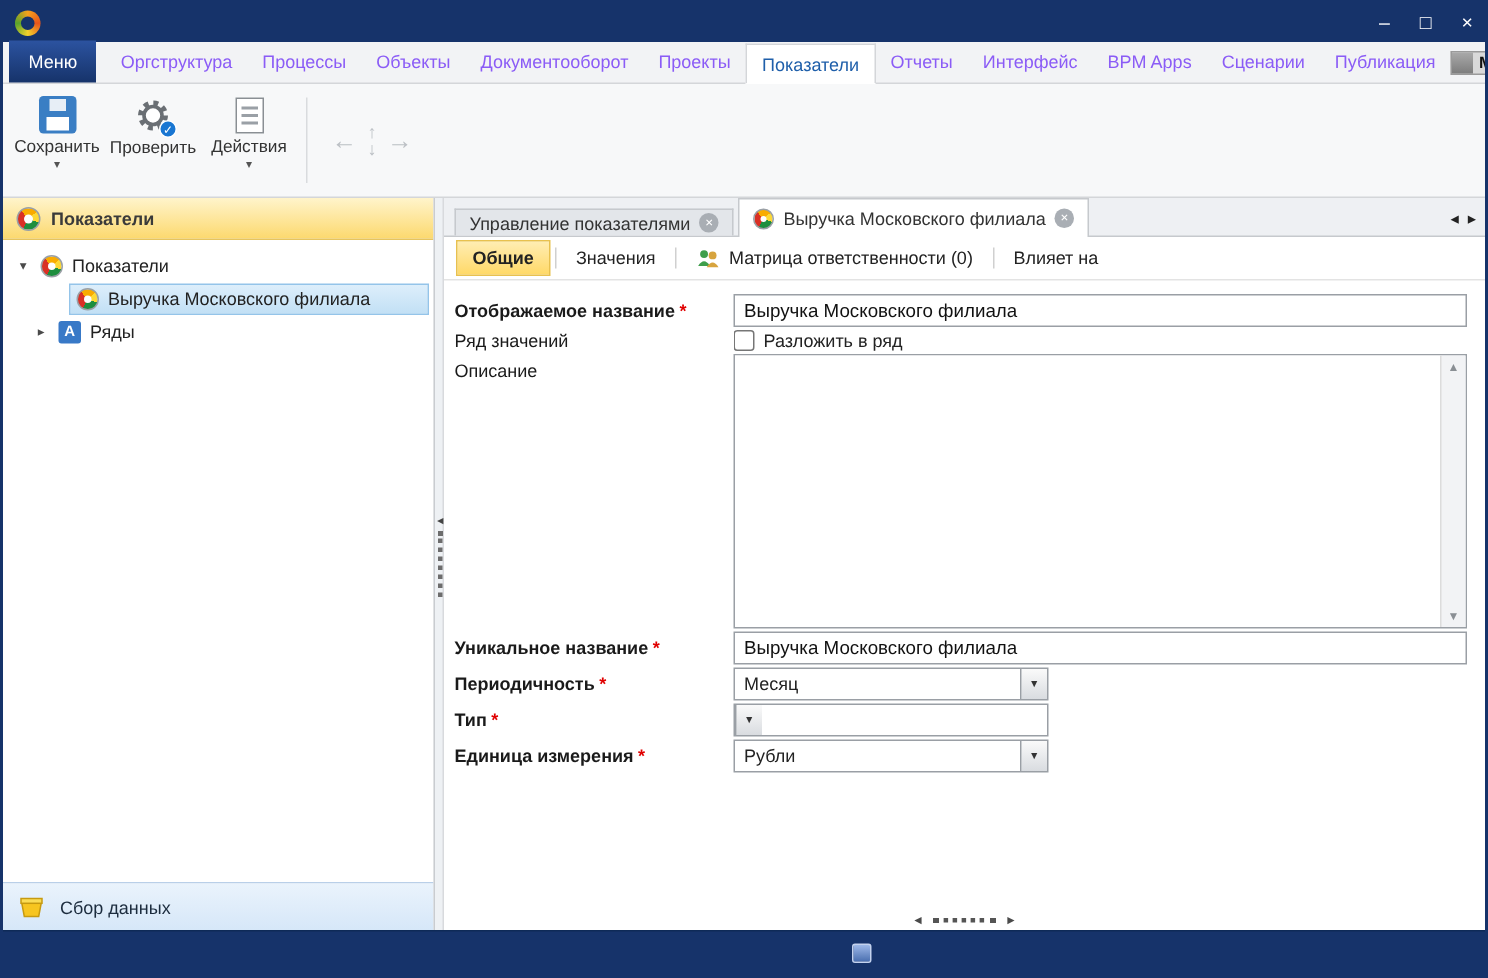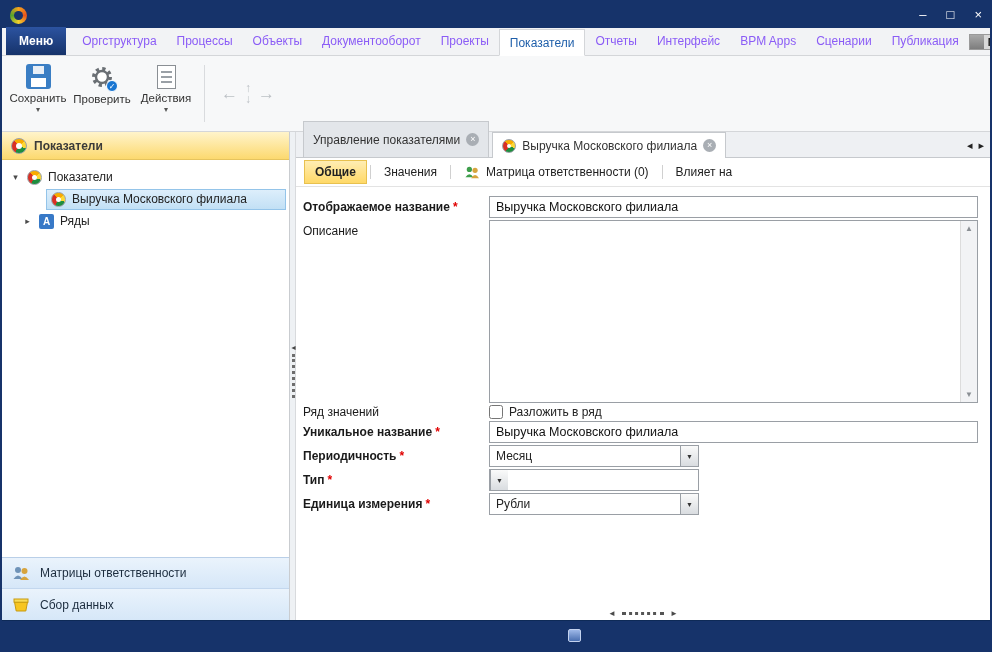--- a/index.html
+++ b/index.html
@@ -9,21 +9,21 @@
 
   
   .titlebar { height:26px; background:#16336a; display:flex; align-items:center; padding:0 8px; flex:0 0 auto; }
   .logo { width:17px; height:17px; border-radius:50%; background:conic-gradient(#f6a21c,#e8541d,#f3d22b,#58a32c,#f6a21c); position:relative; }
   .logo::after { content:""; position:absolute; inset:4px; background:#16336a; border-radius:50%; }
   .win-controls { margin-left:auto; display:flex; gap:20px; color:#fff; font-size:13px; }
   .wc { cursor:default; line-height:26px; }
 
   
   .tabrow { height:28px; background:#f2f3f5; display:flex; align-items:flex-end; border-bottom:1px solid #d4d6d9; flex:0 0 auto; }
-  .menu-btn { background:linear-gradient(#2c53a0,#16336a); color:#fff; font-weight:bold; padding:0 13px; height:28px; line-height:28px; margin-left:4px; margin-right:6px; }
+  .menu-btn { background:linear-gradient(#2c53a0,#16336a); color:#fff; font-weight:normal; padding:0 13px; height:28px; line-height:28px; margin-left:4px; margin-right:6px; }
   .rtab { padding:0 10px; height:27px; line-height:27px; color:#8b5cf6; white-space:nowrap; }
   .rtab.active { background:#fff; border:1px solid #d4d6d9; border-bottom:1px solid #fff; margin-bottom:-1px; color:#1f5faa; }
   .max-toggle { margin-left:auto; display:flex; align-items:center; height:16px; background:#d9d9d9; border:1px solid #9a9a9a; margin-bottom:5px; }
   .max-knob { width:14px; height:14px; background:linear-gradient(#a9a9a9,#7d7d7d); }
   .max-label { font-weight:bold; font-size:11px; padding:0 4px; color:#111; }
 
   
   .ribbon { height:76px; background:#f7f8f9; border-bottom:1px solid #d4d6d9; display:flex; align-items:stretch; padding:3px 4px; flex:0 0 auto; }
   .big-btn { width:64px; display:flex; flex-direction:column; align-items:center; padding-top:5px; gap:3px; }
   .big-btn .lbl { font-size:11.5px; color:#333; white-space:nowrap; }
@@ -62,21 +62,21 @@
 
   
   .vsplit { width:7px; background:#eef1f4; border-left:1px solid #c9ccd0; border-right:1px solid #d8dadd; position:relative; flex:0 0 auto; }
   .vhandle { position:absolute; top:212px; left:0; width:7px; display:flex; flex-direction:column; align-items:center; gap:2px; color:#444; }
   .vhandle .collapse { font-size:7px; line-height:8px; }
   .vdots { height:44px; border-left:3px dotted #6d6d6d; width:3px; }
 
   
   .main { flex:1; display:flex; flex-direction:column; background:#fff; min-width:0; }
   .doc-tabbar { height:26px; background:#eef0f3; display:flex; align-items:flex-end; border-bottom:1px solid #c6c9cd; padding-left:7px; flex:0 0 auto; }
-  .doc-tab { height:36px; display:flex; align-items:center; gap:6px; padding:0 9px; background:#e3e6ea; border:1px solid #c6c9cd; border-bottom:none; margin-right:3px; color:#333; white-space:nowrap; }
+  .doc-tab { height:18px; display:flex; align-items:center; gap:6px; padding:0 9px; background:#e3e6ea; border:1px solid #c6c9cd; border-bottom:none; margin-right:3px; color:#333; white-space:nowrap; }
   .doc-tab.active { background:#fff; height:26px; margin-bottom:-1px; }
   .tab-close { width:13px; height:13px; border-radius:50%; background:#a9aeb4; color:#fff; font-size:9px; line-height:13px; text-align:center; flex:0 0 auto; }
   .tab-nav { margin-left:auto; display:flex; gap:6px; padding:0 6px 5px; color:#222; font-size:11px; }
   .form-tabbar { height:29px; display:flex; align-items:center; padding-left:8px; border-bottom:1px solid #e3e3e3; background:#fff; gap:3px; flex:0 0 auto; }
   .form-tab { padding:4px 10px; color:#222; display:flex; gap:6px; align-items:center; white-space:nowrap; }
   .form-tab.active { background:linear-gradient(#ffedb3,#ffd968); font-weight:bold; border:1px solid #e8c14f; }
   .ft-sep { width:1px; height:14px; background:#d0d0d0; }
 
   .form { flex:1; padding:9px 12px 0 7px; position:relative; overflow:hidden; }
   .frow { display:flex; align-items:center; margin-bottom:2px; }
@@ -188,29 +188,20 @@
         </div>
         <div class="tree-row ryady">
           <span class="exp">▸</span>
           <span class="rows-badge">А</span>
           <span class="tlabel">Ряды</span>
         </div>
       </div>
       <div class="sb-bottom">
         <div class="sb-item">
           <svg width="18" height="16" viewBox="0 0 18 16">
-            <circle cx="6" cy="5" r="3" fill="#6f93b8"></circle>
-            <path d="M1.5 14 q4.5 -7 9 0 z" fill="#6f93b8"></path>
-            <circle cx="12.5" cy="6" r="3" fill="#d7a43e"></circle>
-            <path d="M8 15 q4.5 -7 9 0 z" fill="#d7a43e"></path>
-          </svg>
-          <span>Матрицы ответственности</span>
-        </div>
-        <div class="sb-item">
-          <svg width="18" height="16" viewBox="0 0 18 16">
             <path d="M2.5 5 L15.5 5 L13.8 14 L4.2 14 Z" fill="#f7c520" stroke="#c79a10"></path>
             <rect x="2" y="2" width="14" height="3.2" fill="#fadc55" stroke="#c79a10"></rect>
           </svg>
           <span>Сбор данных</span>
         </div>
       </div>
     </div>
 
     <div class="vsplit">
       <div class="vhandle">
@@ -260,40 +251,40 @@
         </div>
       </div>
 
       <div class="form">
 
         <div class="frow">
           <span class="flabel req"><span>Отображаемое название</span><span class="req-star">*</span></span>
           <input class="text" type="text" value="Выручка Московского филиала" style="">
         </div>
 
+        <div class="frow">
+          <span class="flabel">Ряд значений</span>
+          <span class="check-wrap">
+            <input type="checkbox" style="">
+            <span>Разложить в ряд</span>
+          </span>
+        </div>
+
         <div class="frow top">
           <span class="flabel">Описание</span>
           <div class="desc-box">
             <textarea style=""></textarea>
             <div class="vsb">
               <span>▲</span>
               <span>▼</span>
             </div>
           </div>
         </div>
 
         <div class="frow">
-          <span class="flabel">Ряд значений</span>
-          <span class="check-wrap">
-            <input type="checkbox" style="">
-            <span>Разложить в ряд</span>
-          </span>
-        </div>
-
-        <div class="frow">
           <span class="flabel req"><span>Уникальное название</span><span class="req-star">*</span></span>
           <input class="text" type="text" value="Выручка Московского филиала" style="">
         </div>
 
         <div class="frow">
           <span class="flabel req"><span>Периодичность</span><span class="req-star">*</span></span>
           <div class="combo">
             <span class="val">Месяц</span>
             <span class="dd">▼</span>
           </div>

